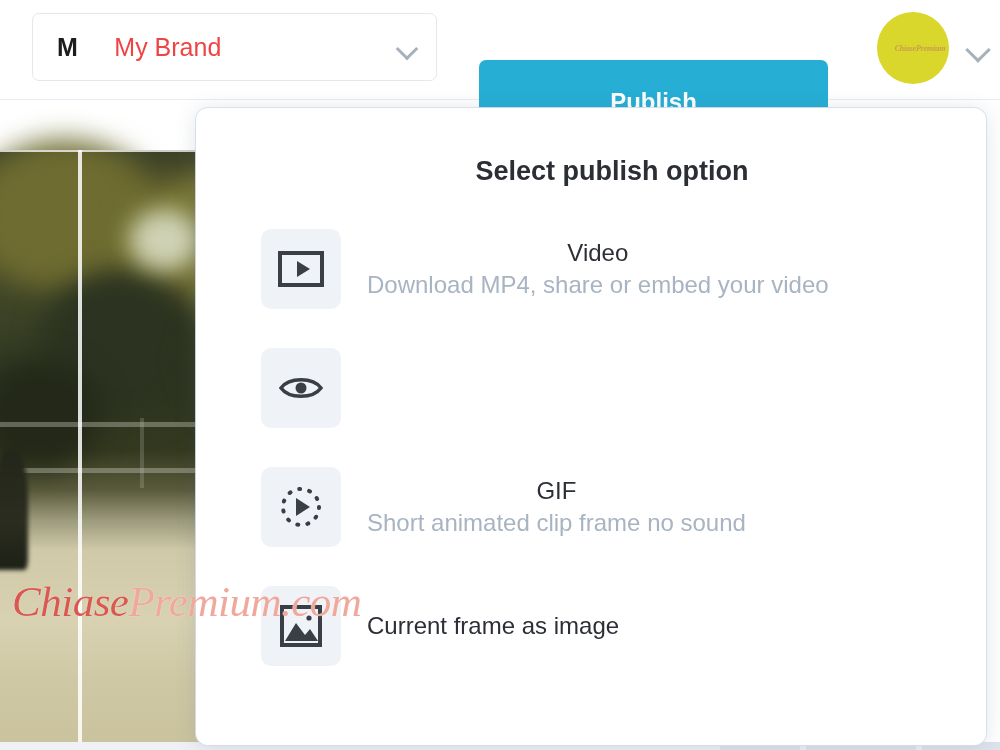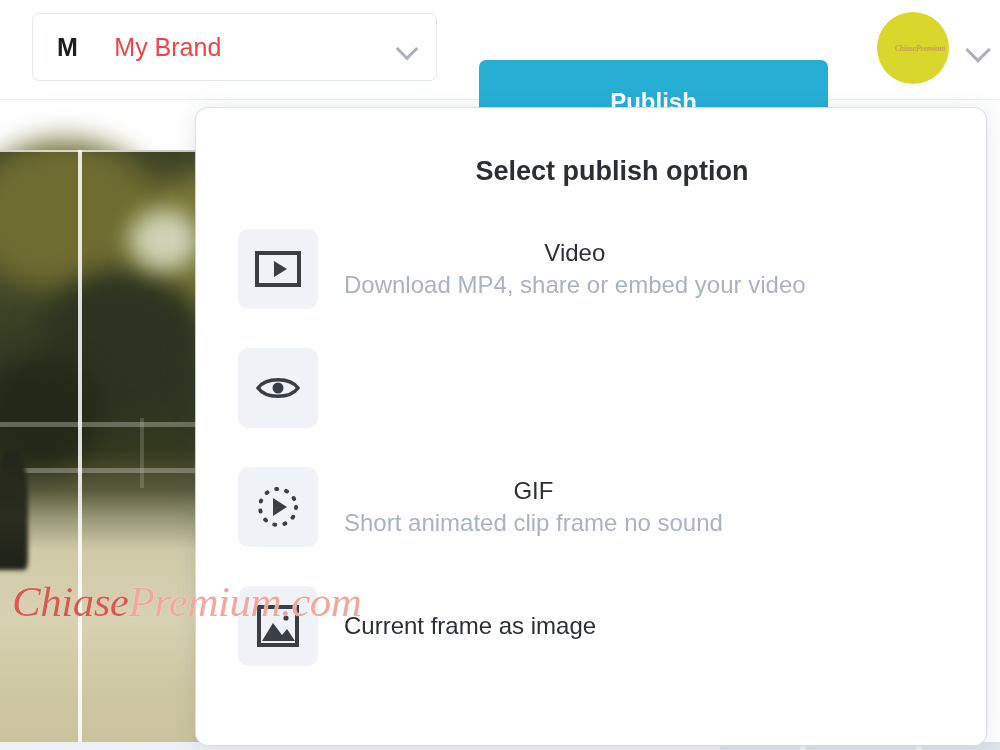--- a/index.html
+++ b/index.html
@@ -111,21 +111,21 @@
   
   .panel{
     position:absolute; left:196px; top:108px; width:790px; height:637px;
     background:#ffffff; border-radius:12px;
     box-shadow:0 2px 22px rgba(70,90,120,.16), 0 0 0 1px rgba(225,232,240,.9);
     z-index:30; overflow:hidden;text-align:center;
   }
   .panel-title{
     margin:48px 0 0 42px; font-size:27px; font-weight:bold; color:#2b2f35;
   }
-  .options{ margin-top:22px; }
+  .options{ margin-top:22px;padding-left:23px; }
   .option{
     display:flex; align-items:center; gap:26px;
     padding:10px 0 10px 42px; cursor:pointer;
     height:119px;
   }
   .opt-icon{
     flex:0 0 auto; width:80px; height:80px; border-radius:10px;
     background:#eff3f7; display:flex; align-items:center; justify-content:center;
   }
   .opt-text{ display:flex; flex-direction:column; gap:4px; }

